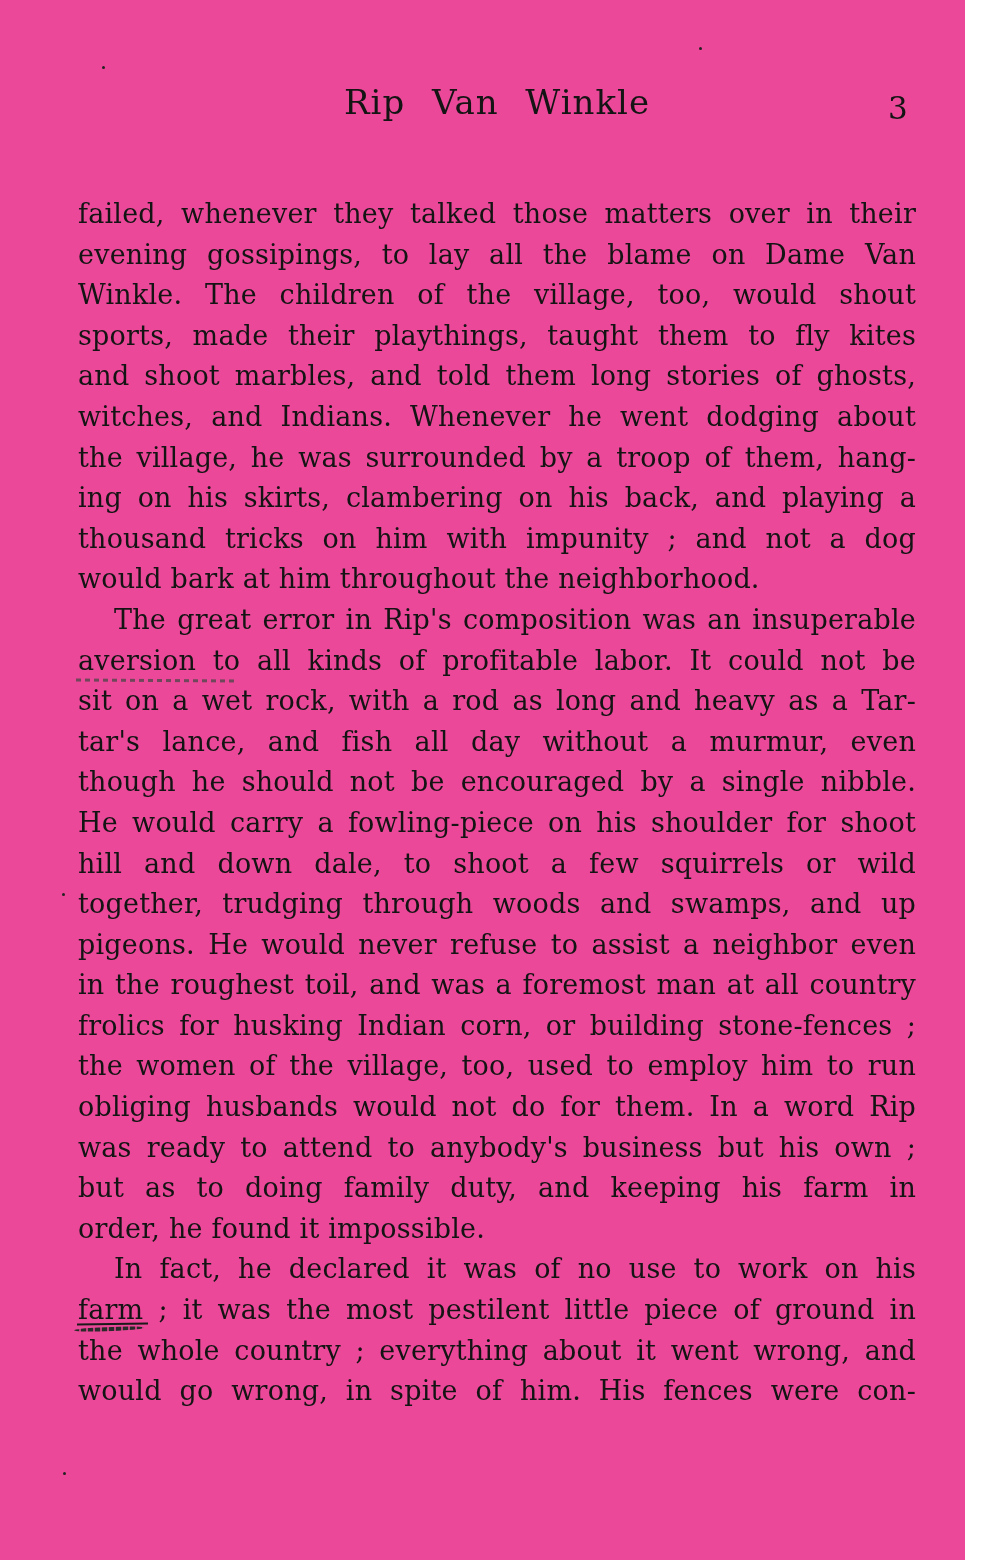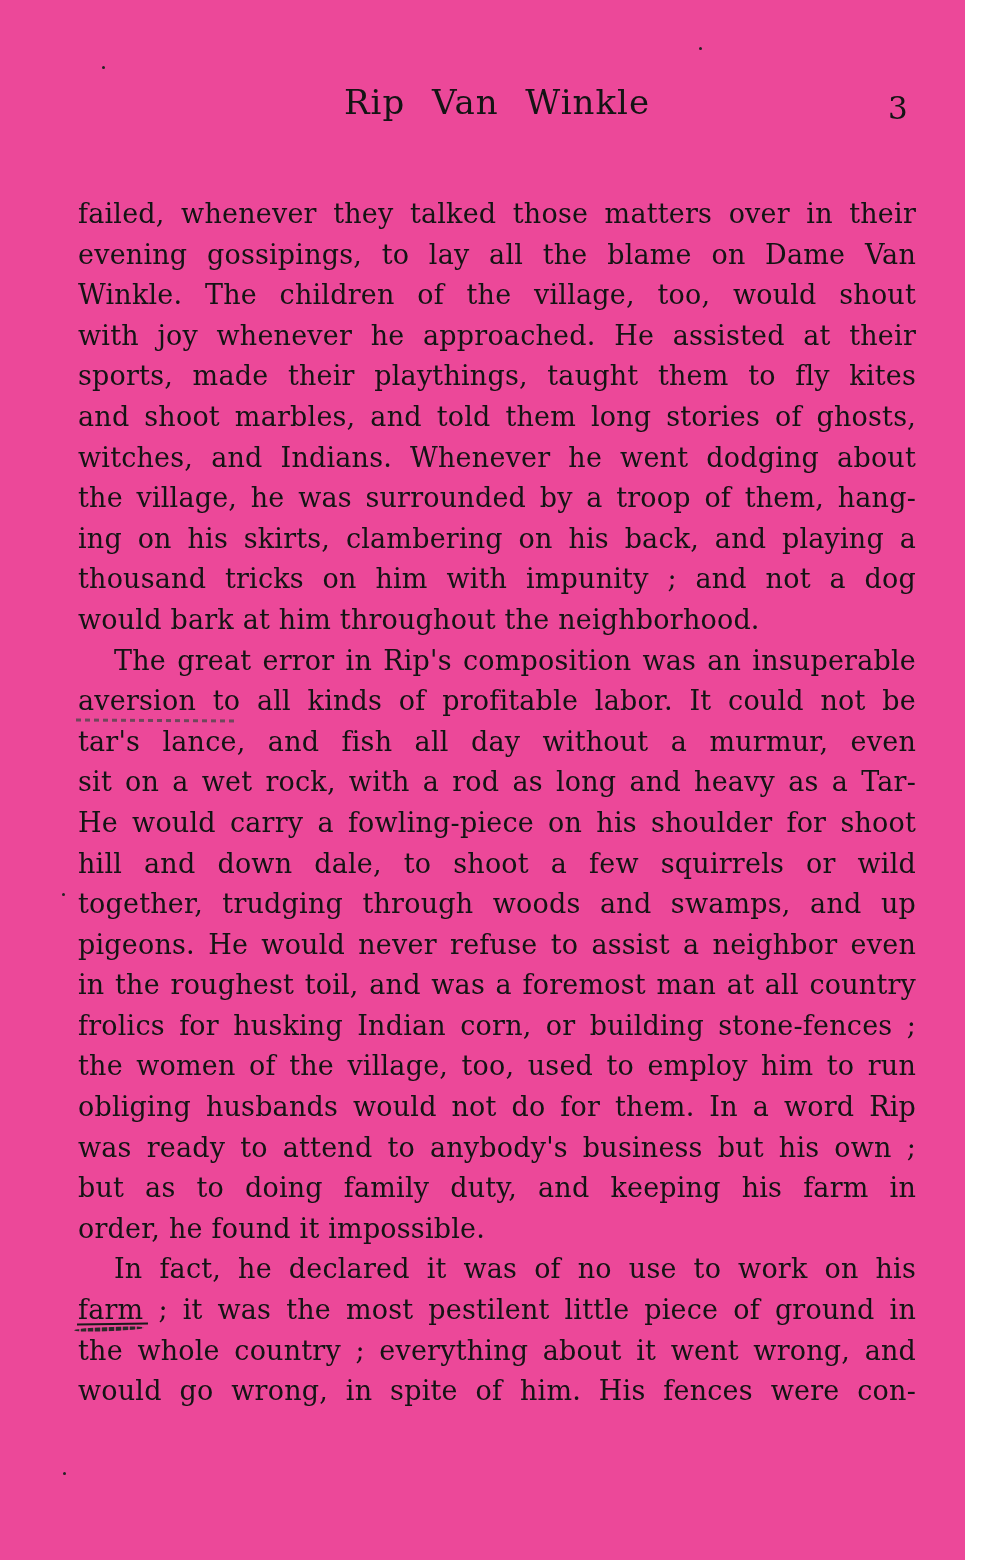--- a/index.html
+++ b/index.html
@@ -98,34 +98,34 @@
 
   <div class="header-title">Rip Van Winkle</div>
 
   <div class="page-number">3</div>
 
   <div class="body-text">
       <div class="paragraph">
         <div class="line"><span>failed, whenever they talked those matters over in their</span></div>
         <div class="line"><span>evening gossipings, to lay all the blame on Dame Van</span></div>
         <div class="line"><span>Winkle.  The children of the village, too, would shout</span></div>
-        <div class="line"><span>with joy whenever he approached.  He assisted at their</span></div>
         <div class="line"><span>sports, made their playthings, taught them to fly kites</span></div>
         <div class="line"><span>and shoot marbles, and told them long stories of ghosts,</span></div>
         <div class="line"><span>witches, and Indians.  Whenever he went dodging about</span></div>
         <div class="line"><span>the village, he was surrounded by a troop of them, hang-</span></div>
         <div class="line"><span>ing on his skirts, clambering on his back, and playing a</span></div>
         <div class="line"><span>thousand tricks on him with impunity ; and not a dog</span></div>
         <div class="line last"><span>would bark at him throughout the neighborhood.</span></div>
       </div>
       <div class="paragraph">
         <div class="line indent"><span>The great error in Rip's composition was an insuperable</span></div>
         <div class="line"><span class="mark-dash">aversion to</span><span> all kinds of profitable labor.  It could not be</span></div>
+        <div class="line"><span>sit on a wet rock, with a rod as long and heavy as a Tar-</span></div>
         <div class="line"><span>tar's lance, and fish all day without a murmur, even</span></div>
-        <div class="line"><span>sit on a wet rock, with a rod as long and heavy as a Tar-</span></div>
+        <div class="line"><span>though he should not be encouraged by a single nibble.</span></div>
         <div class="line"><span>He would carry a fowling-piece on his shoulder for shoot</span></div>
         <div class="line"><span>hill and down dale, to shoot a few squirrels or wild</span></div>
         <div class="line"><span>together, trudging through woods and swamps, and up</span></div>
         <div class="line"><span>pigeons.  He would never refuse to assist a neighbor even</span></div>
         <div class="line"><span>in the roughest toil, and was a foremost man at all country</span></div>
         <div class="line"><span>frolics for husking Indian corn, or building stone-fences ;</span></div>
         <div class="line"><span>the women of the village, too, used to employ him to run</span></div>
         <div class="line"><span>obliging husbands would not do for them.  In a word Rip</span></div>
         <div class="line"><span>was ready to attend to anybody's business but his own ;</span></div>
         <div class="line"><span>but as to doing family duty, and keeping his farm in</span></div>

